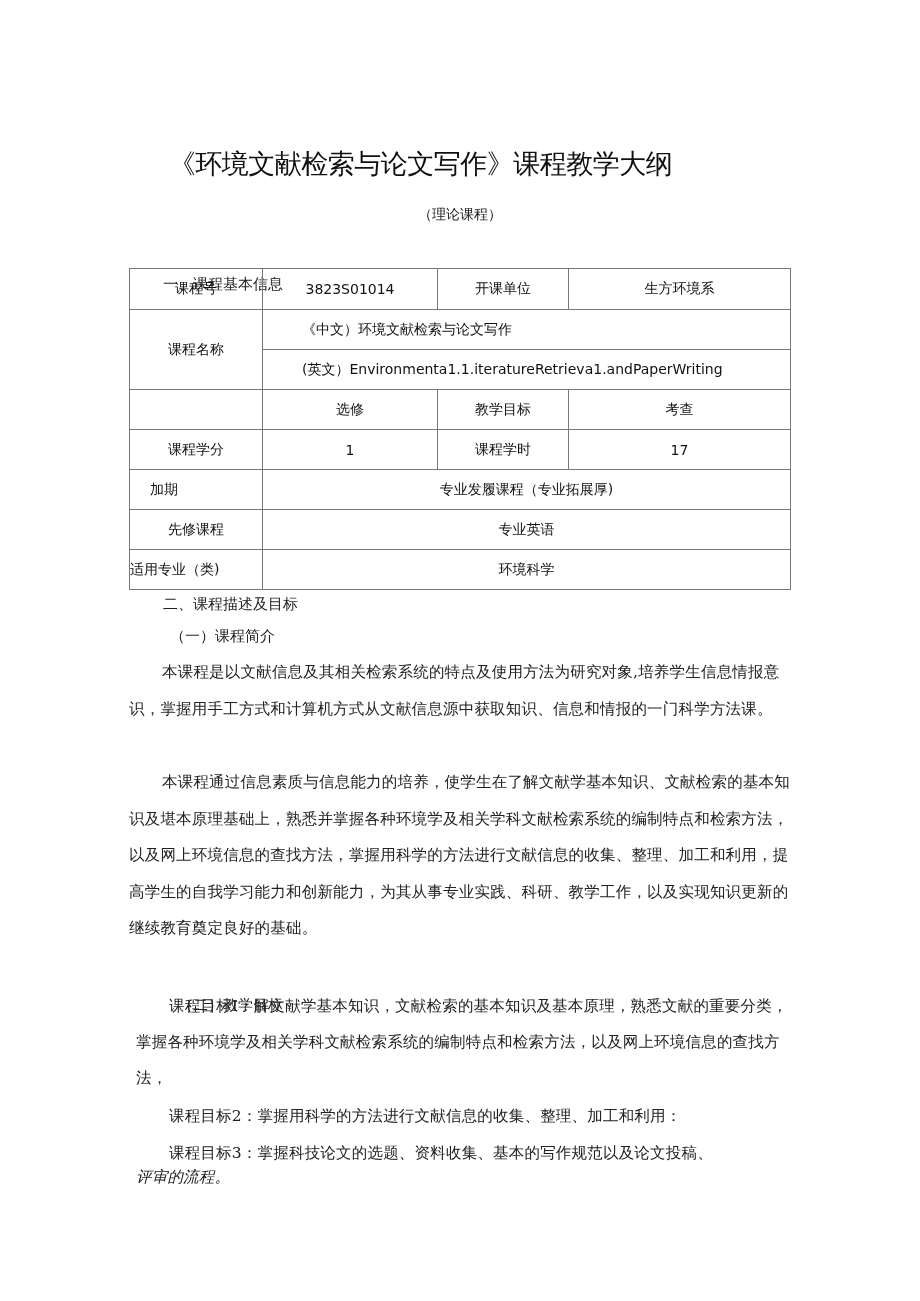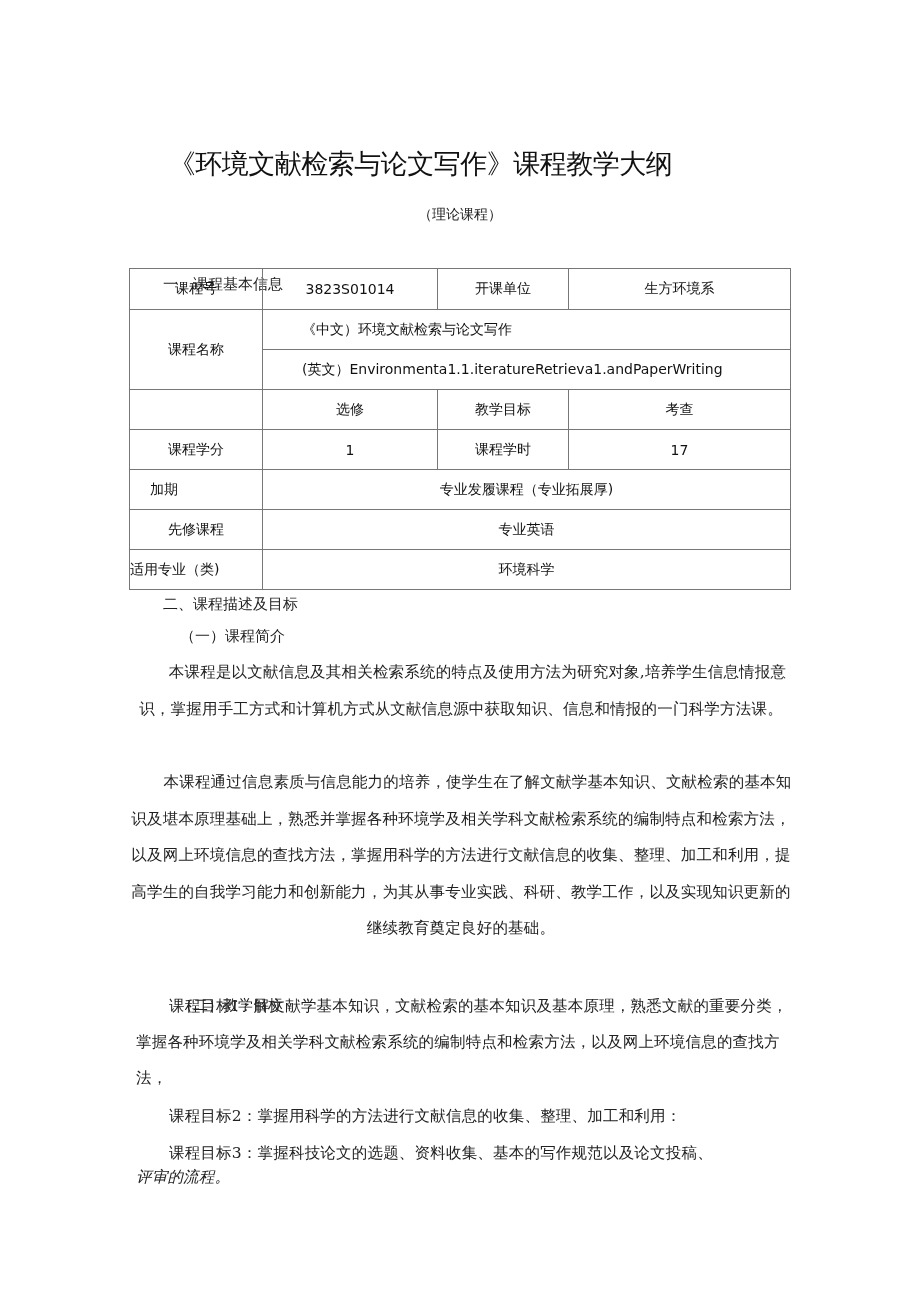--- a/index.html
+++ b/index.html
@@ -20,21 +20,21 @@
       border-collapse: collapse; table-layout: fixed;
       font-family: "DejaVu Sans", "Liberation Sans", sans-serif; font-size: 14px; color: #111;
     }
     table.info td { border: 1.5px solid #777; padding: 0; height: 39px; text-align: center; vertical-align: middle; }
     table.info td.left { text-align: left; padding-left: 20px; }
     table.info td.name-row { height: 39px; text-align: left; padding-left: 39px; }
     table.info td.label-left { text-align: left; padding-left: 0; }
     .para {
       position: absolute; left: 129px; width: 664px;
       font-family: "DejaVu Serif", "Liberation Serif", serif; font-size: 15.5px; color: #222;
-      line-height: 36.5px; text-indent: 33px; margin: 0; letter-spacing: 0.2px; text-align: center;
+      line-height: 36.5px; text-indent: 33px; margin: 0; letter-spacing: 0.2px;
     }
     .goal { position: absolute; left: 129px; width: 664px; font-family: "DejaVu Serif", "Liberation Serif", serif;
       font-size: 15.5px; color: #222; line-height: 36px; text-indent: 33px; margin: 7px; letter-spacing: 0.2px; }
   </style>
 </head>
 <body>
 
 <div class="page">
 
   <div class="title">《环境文献检索与论文写作》课程教学大纲</div>
@@ -84,21 +84,21 @@
       <td colspan="3">专业英语</td>
     </tr>
     <tr>
       <td class="label-left">适用专业（类)</td>
       <td colspan="3">环境科学</td>
     </tr>
   </tbody>
     </table>
 
   <div class="heading serif" style="left:163px; top:595px;">二、课程描述及目标</div>
-  <div class="heading serif" style="left:180px; top:627px;">（一）课程简介</div>
+  <div class="heading serif" style="left:170px; top:627px;">（一）课程简介</div>
 
   <p class="para" style="top:654px;">本课程是以文献信息及其相关检索系统的特点及使用方法为研究对象,培养学生信息情报意识，掌握用手工方式和计算机方式从文献信息源中获取知识、信息和情报的一门科学方法课。</p>
   <p class="para" style="top:764px;">本课程通过信息素质与信息能力的培养，使学生在了解文献学基本知识、文献检索的基本知识及堪本原理基础上，熟悉并掌握各种环境学及相关学科文献检索系统的编制特点和检索方法，以及网上环境信息的查找方法，掌握用科学的方法进行文献信息的收集、整理、加工和利用，提高学生的自我学习能力和创新能力，为其从事专业实践、科研、教学工作，以及实现知识更新的继续教育奠定良好的基础。</p>
 
   <div class="heading serif" style="left:178px; top:996px;">（二）教学目标</div>
 
   <p class="goal" style="top:981px;">课程目标I：解文献学基本知识，文献检索的基本知识及基本原理，熟悉文献的重要分类，掌握各种环境学及相关学科文献检索系统的编制特点和检索方法，以及网上环境信息的查找方法，</p>
   <p class="goal" style="top:1091px;">课程目标2：掌握用科学的方法进行文献信息的收集、整理、加工和利用：</p>
   <p class="goal" style="top:1128px;">课程目标3：掌握科技论文的选题、资料收集、基本的写作规范以及论文投稿、</p>
   <p class="goal" style="top:1152px; text-indent:0;font-style:italic;">评审的流程。</p>

